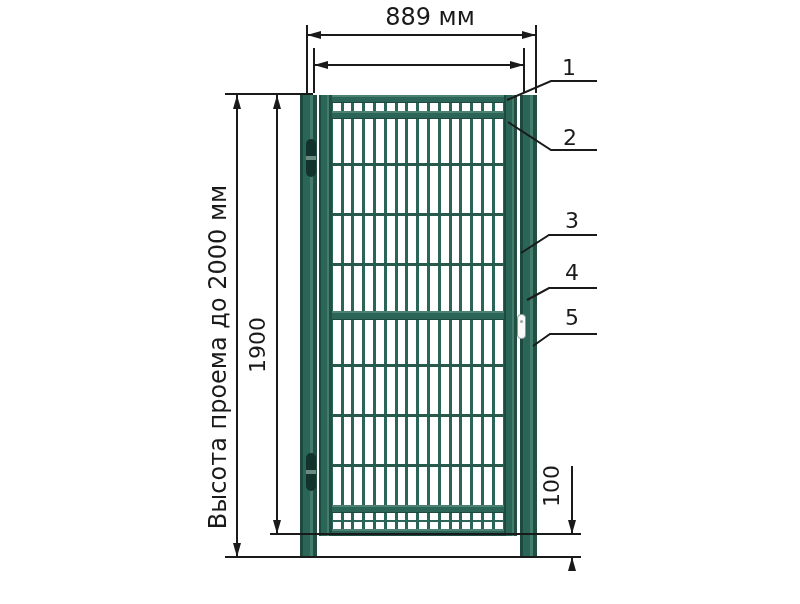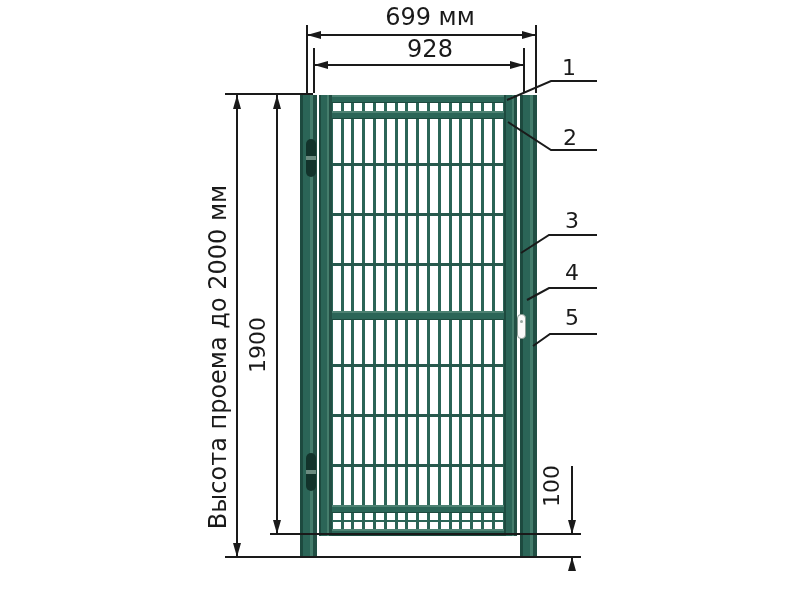--- a/index.html
+++ b/index.html
@@ -112,22 +112,21 @@
     </g>
     <g>
       <path d="M507 100 L551 81 H597"></path>
       <path d="M508 122 L551 150 H597"></path>
       <path d="M521 253 L549 235 H597"></path>
       <path d="M527 300 L549 288 H597"></path>
       <path d="M533 346 L550 334 H597"></path>
     </g>
   </svg>
 
-  <div class="lbl center dim-big" style="left:368px;top:4px;width:124px">699 мм</div>
-  <div class="lbl center dim-big" style="left:370px;top:36px;width:120px">928</div>
+  <div class="lbl center dim-big" style="left:368px;top:4px;width:124px">889 мм</div>
   <div class="lbl rot dim-big" style="left:218px;top:357px">Высота проема до 2000 мм</div>
   <div class="lbl rot dim-num" style="left:258px;top:345px">1900</div>
   <div class="lbl rot dim-num" style="left:552px;top:486px">100</div>
 
   <div class="lbl center dim-num" style="left:554px;top:56px;width:30px">1</div>
   <div class="lbl center dim-num" style="left:555px;top:126px;width:30px">2</div>
   <div class="lbl center dim-num" style="left:557px;top:209px;width:30px">3</div>
   <div class="lbl center dim-num" style="left:557px;top:261px;width:30px">4</div>
   <div class="lbl center dim-num" style="left:557px;top:306px;width:30px">5</div>
 </div>

